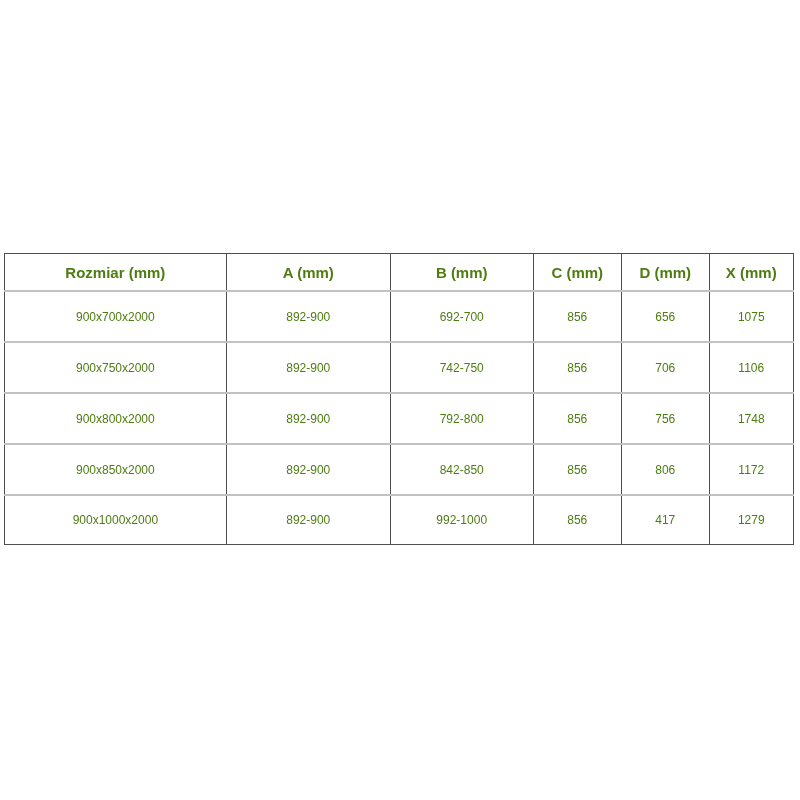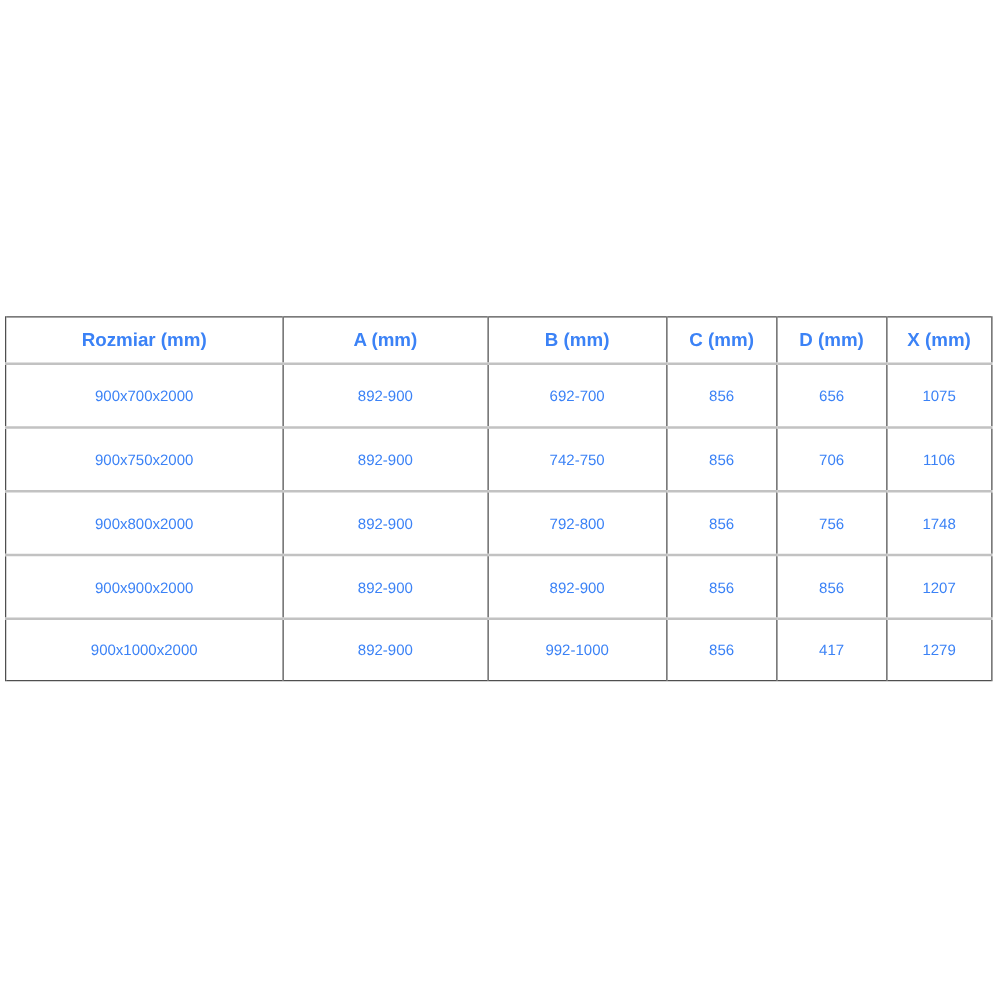--- a/index.html
+++ b/index.html
@@ -32,21 +32,21 @@
   col.c-c { width: 11.2%; }
   col.c-d { width: 11.1%; }
   col.c-x { width: 10.7%; }
 
   .spec-table th,
   .spec-table td {
     border-left: 1px solid #4f4f4f;
     border-right: 1px solid #4f4f4f;
     text-align: center;
     vertical-align: middle;
-    color: #3b82f6;
+    color: #4d7c0f;
     padding: 0;
     white-space: nowrap;
     overflow: hidden;
   }
   .spec-table thead th {
     height: 36px;
     font-size: 15px;
     font-weight: 700;
     border-bottom: 2px solid #c2c2c2;
   }
@@ -98,26 +98,26 @@
       </tr>
       <tr>
         <td>900x800x2000</td>
         <td>892-900</td>
         <td>792-800</td>
         <td>856</td>
         <td>756</td>
         <td>1748</td>
       </tr>
       <tr>
-        <td>900x900x2000</td>
+        <td>900x850x2000</td>
         <td>892-900</td>
-        <td>892-900</td>
+        <td>842-850</td>
         <td>856</td>
-        <td>856</td>
-        <td>1207</td>
+        <td>806</td>
+        <td>1172</td>
       </tr>
       <tr>
         <td>900x1000x2000</td>
         <td>892-900</td>
         <td>992-1000</td>
         <td>856</td>
         <td>417</td>
         <td>1279</td>
       </tr>
     </tbody>

